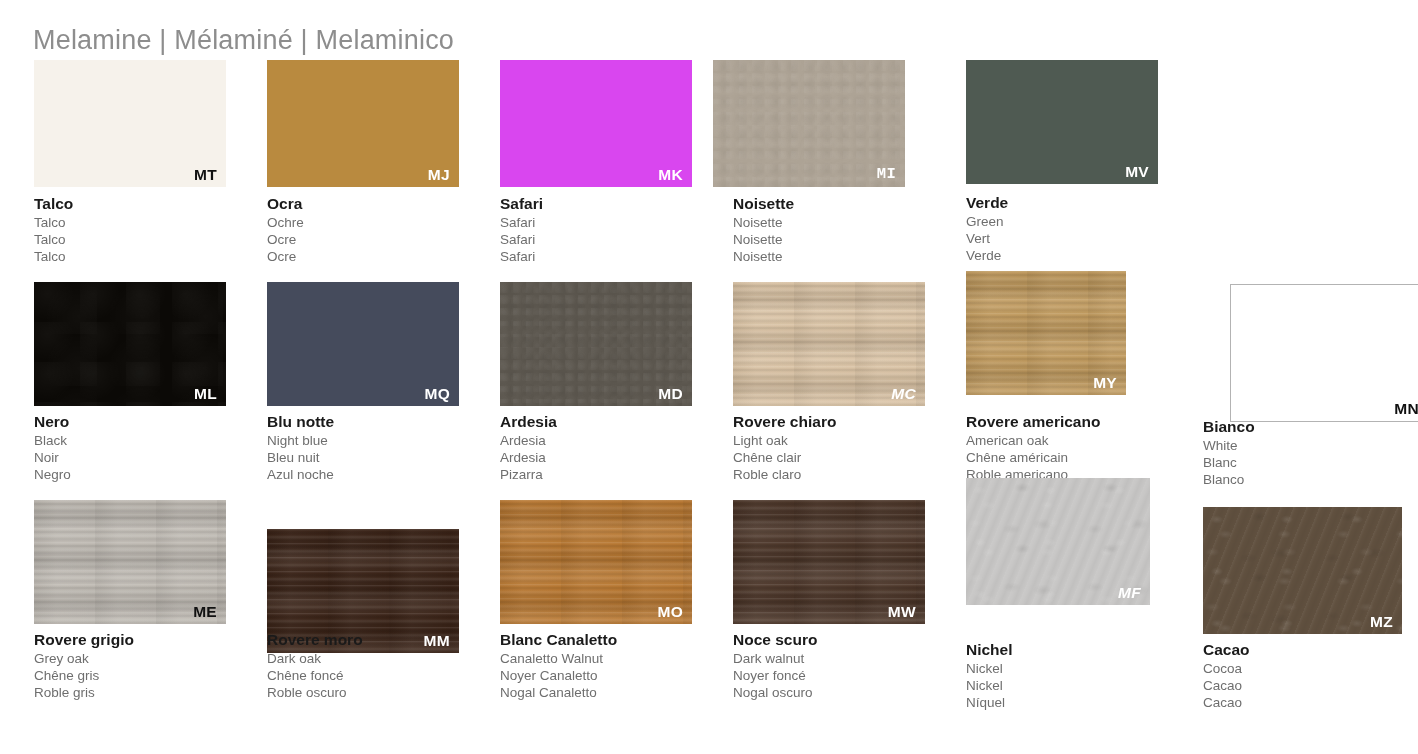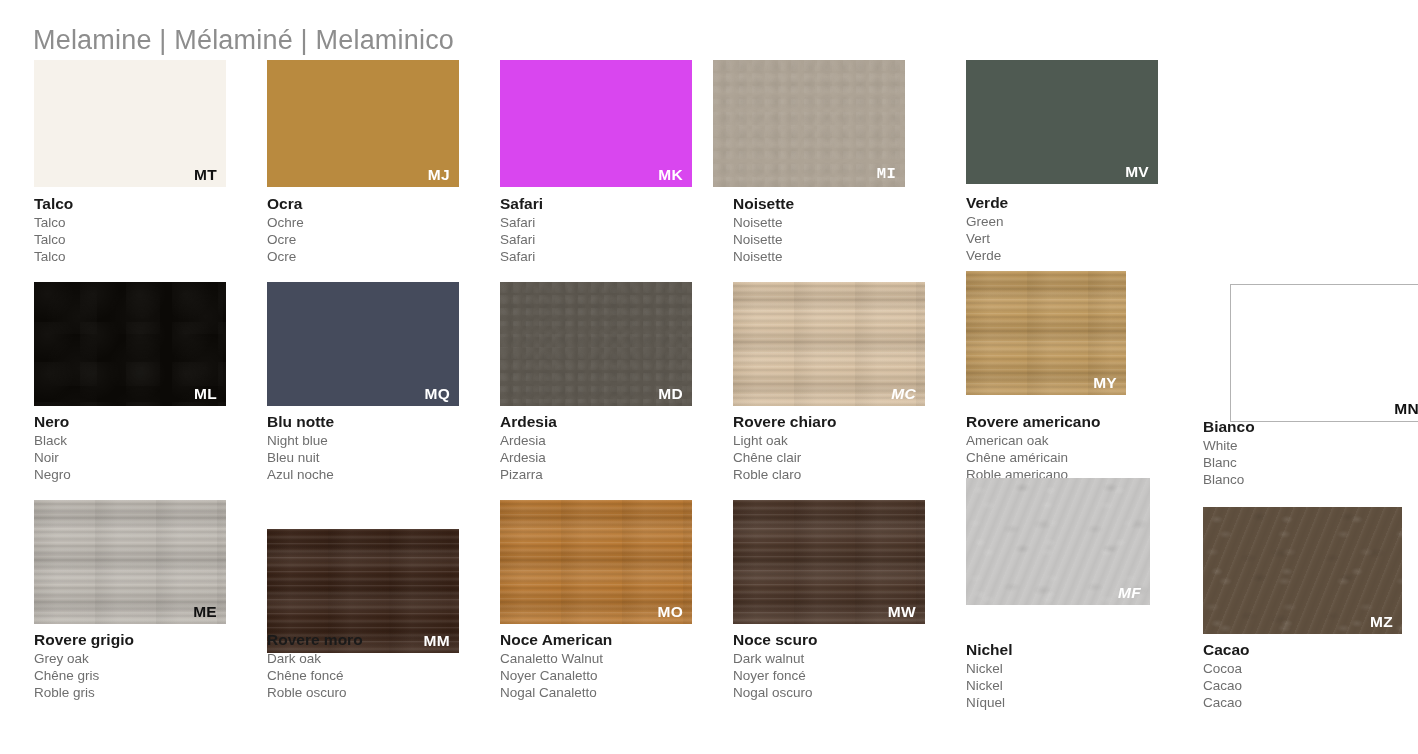--- a/index.html
+++ b/index.html
@@ -348,21 +348,21 @@
         <div class="tr">Chêne foncé</div>
         <div class="tr">Roble oscuro</div>
       </div>
       <div class="swatch-card" style="left: 500px; top: 500px; width: 192px; height: 124px;">
         <div class="swatch-chip" style="background: rgb(184, 120, 50);">
           <div class="wood"></div>
           <div class="chip-code">MO</div>
         </div>
       </div>
       <div class="caption" style="left: 500px; top: 631px; width: 192px;">
-        <div class="name-it">Noce American</div>
+        <div class="name-it">Blanc Canaletto</div>
         <div class="tr">Canaletto Walnut</div>
         <div class="tr">Noyer Canaletto</div>
         <div class="tr">Nogal Canaletto</div>
       </div>
       <div class="swatch-card" style="left: 733px; top: 500px; width: 192px; height: 124px;">
         <div class="swatch-chip" style="background: rgb(75, 53, 40);">
           <div class="wood"></div>
           <div class="chip-code">MW</div>
         </div>
       </div>

